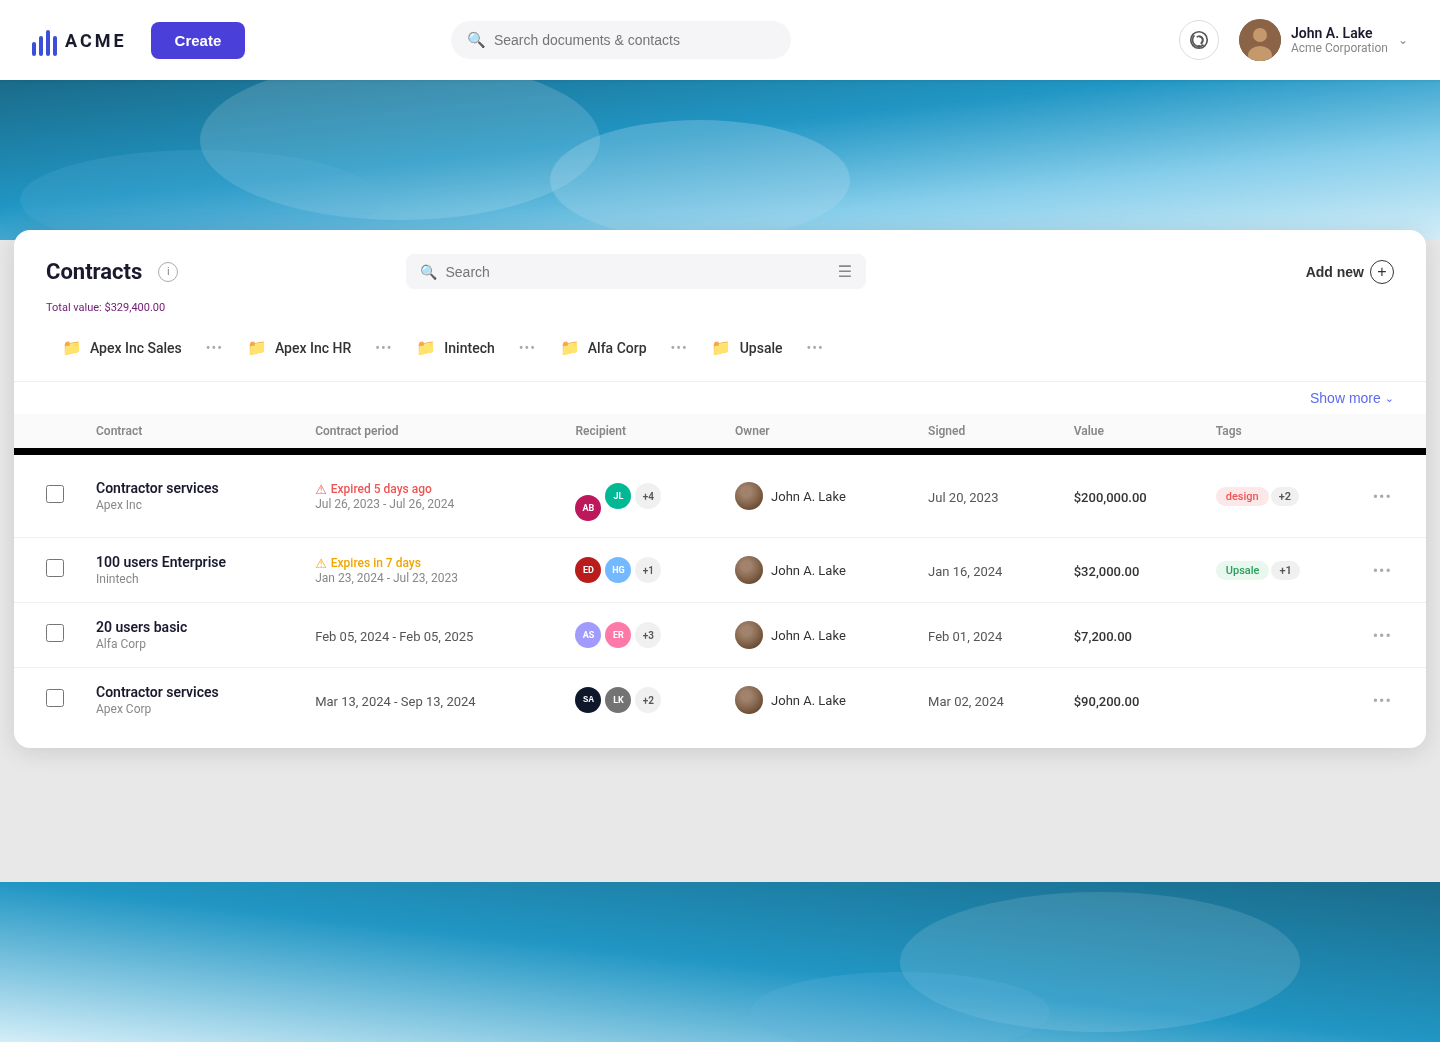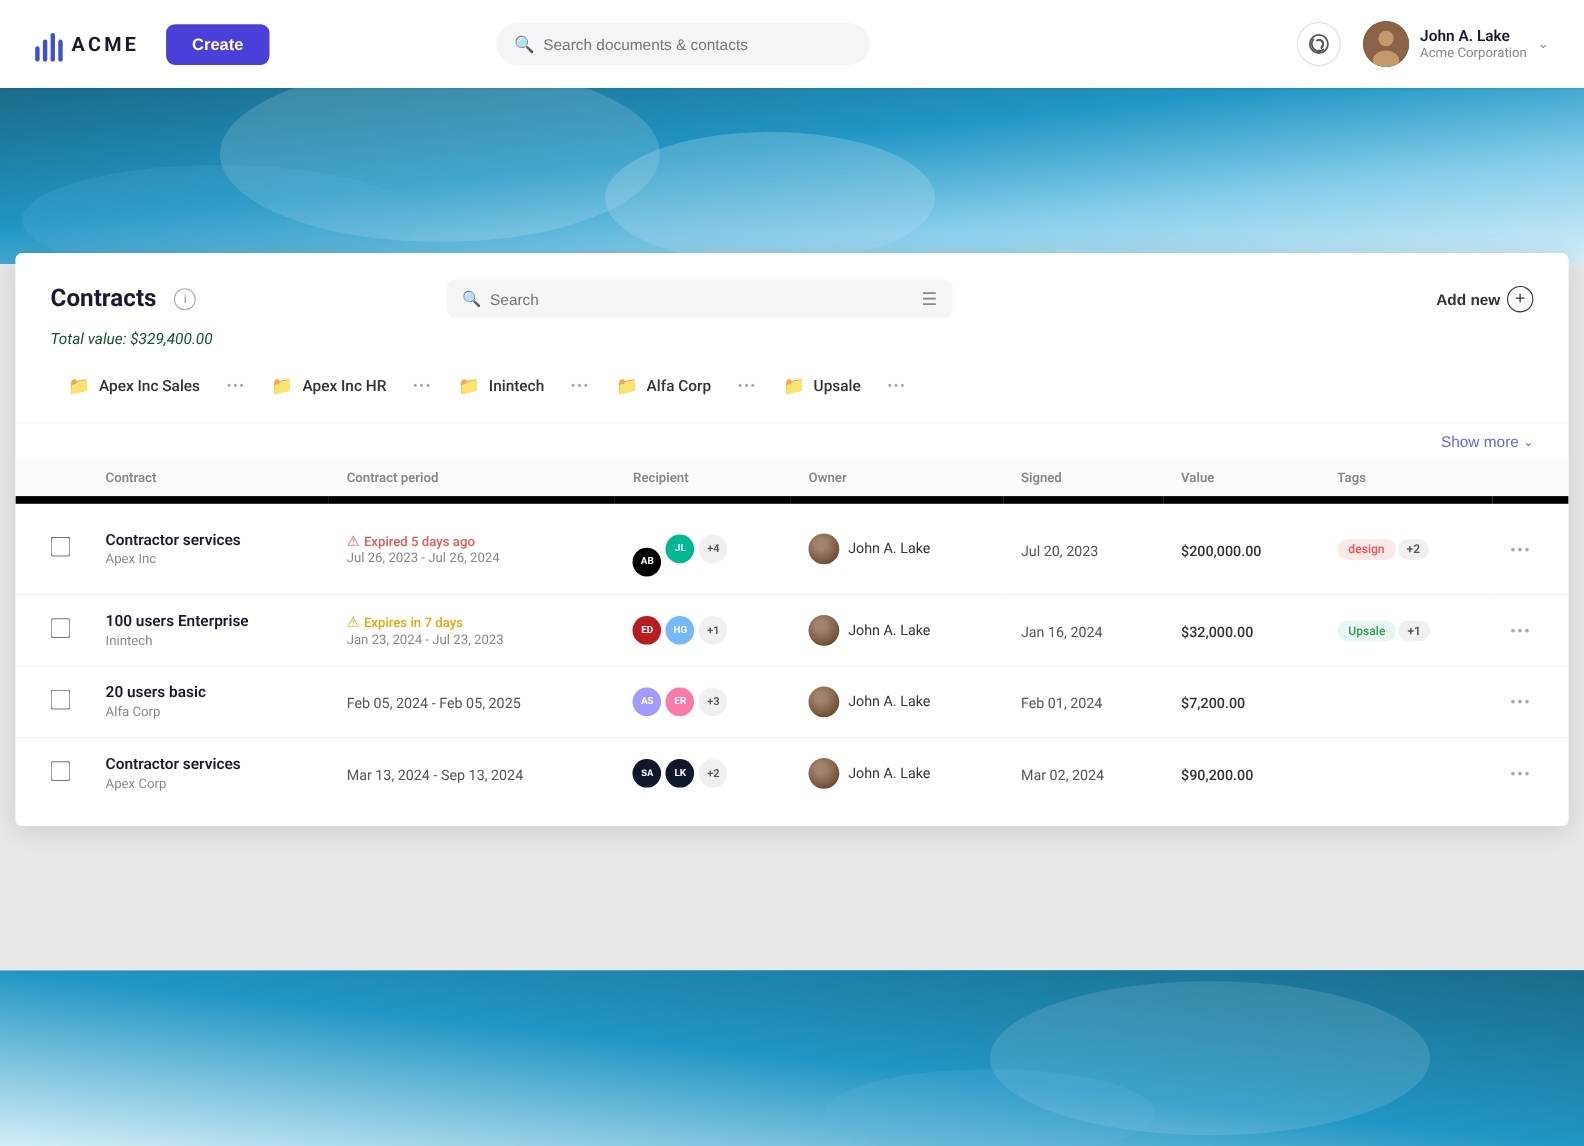--- a/index.html
+++ b/index.html
@@ -174,21 +174,21 @@
       z-index: 1;
     }
 
     
     .contracts-card {
       position: absolute;
       top: 230px;
       left: 14px;
       right: 14px;
       background: #fff;
-      border-radius: 6px;
+      border-radius: 16px;
       box-shadow: 0 4px 24px rgba(0,0,0,0.12);
       z-index: 5;
       overflow: hidden;
       padding-bottom: 16px;
     }
 
     
     .contracts-header {
       display: flex;
       align-items: center;
@@ -262,23 +262,22 @@
       border: 1.5px solid #333;
       display: flex;
       align-items: center;
       justify-content: center;
       font-size: 16px;
       font-weight: 400;
     }
 
     .total-value {
       padding: 0 32px 16px;
-      font-size: 14px;
-      color: #14532d;
-      font-style: italic;
+      font-size: 11px;
+      color: #701a75;
     }
 
     
     .folders-row {
       display: flex;
       align-items: center;
       padding: 0 32px;
       gap: 0;
       border-bottom: 1px solid #eee;
       padding-bottom: 16px;
@@ -695,21 +694,21 @@
           <div class="period-row">
             <div class="period-top">
               <span class="warning-icon">⚠</span>
               <span class="period-expired">Expired 5 days ago</span>
             </div>
             <div class="period-date">Jul 26, 2023 - Jul 26, 2024</div>
           </div>
         </td>
         <td>
           <div class="recipients">
-            <div class="recipient-badge" style="background:#000000;margin-top:24px;">AB</div>
+            <div class="recipient-badge" style="background:#be185d;margin-top:24px;">AB</div>
             <div class="recipient-badge" style="background:#00b894;">JL</div>
             <div class="plus-badge">+4</div>
           </div>
         </td>
         <td>
           <div class="owner-cell">
             <div class="owner-avatar"></div>
             <span class="owner-name">John A. Lake</span>
           </div>
         </td>
@@ -822,21 +821,21 @@
         <td>
           <div class="contract-name">Contractor services</div>
           <div class="contract-company">Apex Corp</div>
         </td>
         <td>
           <span class="period-normal">Mar 13, 2024 - Sep 13, 2024</span>
         </td>
         <td>
           <div class="recipients">
             <div class="recipient-badge" style="background:#0f172a;font-family:Liberation Mono, monospace;">SA</div>
-            <div class="recipient-badge" style="background:#0f172a;">LK</div>
+            <div class="recipient-badge" style="background:#737373;">LK</div>
             <div class="plus-badge">+2</div>
           </div>
         </td>
         <td>
           <div class="owner-cell">
             <div class="owner-avatar"></div>
             <span class="owner-name">John A. Lake</span>
           </div>
         </td>
         <td>

